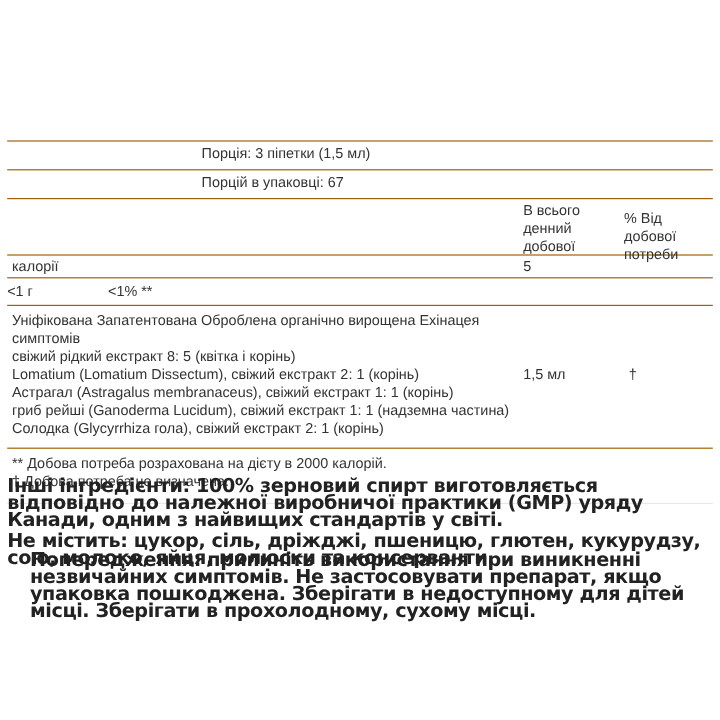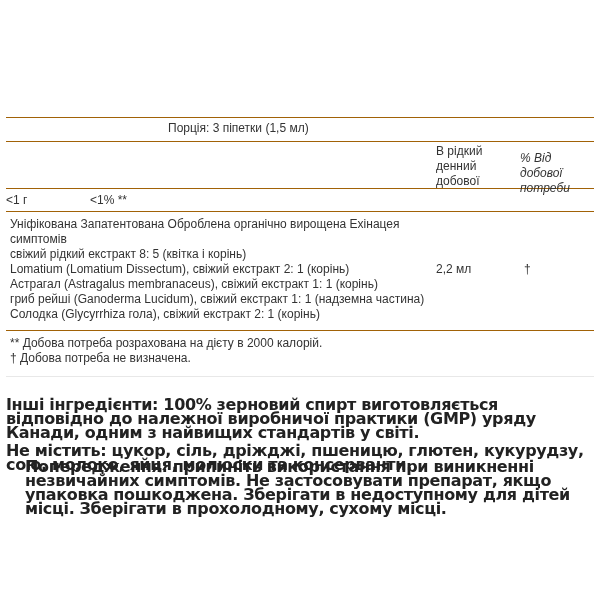--- a/index.html
+++ b/index.html
@@ -6,21 +6,21 @@
     body { width: 600px; height: 600px; position: relative; overflow: hidden;
            font-family: "Liberation Sans", sans-serif; color: #333333; }
     .wrap { position: absolute; left: 6px; top: 117px; width: 588px; }
     .row { border-top: 1px solid #a16207; display: flex; font-size: 12px; line-height: 15px; justify-content: flex-end; }
     .c1 { padding-left: 4px; flex: 0 0 426px; }
     .c2 { flex: 0 0 84px; }
     .c3 { flex: 1; }
     .pad-simple { padding-top: 3px; padding-bottom: 5px; }
     .hdr { height: 46px; }
     .hdr .c2 { padding-top: 2px; }
-    .hdr .c3 { padding-top: 9px; font-style: italic; }
+    .hdr .c3 { padding-top: 9px; }
     .r-cal { height: 18px; padding-top: 0; }
     .r-cal > div { padding-top: 2px; }
     .r-carb { height: 22px; }
     .r-carb > div { padding-top: 4px; }
     .r-ingr { padding-top: 5px; padding-bottom: 8px; }
     .r-ingr .c2, .r-ingr .c3 { display: flex; align-items: center; }
     .r-ingr .c3 { padding-left: 4px; }
     .foot { padding-top: 5px; padding-bottom: 10px; display: block; padding-left: 4px; }
     .foot div { line-height: 15px; }
     .last { border-top: 1px solid #e8e8e8; height: 0; }
@@ -30,46 +30,54 @@
     .p2 { top: 444px; }
     .p3 { top: 460px; margin-left: 19px; }
   </style>
 </head>
 <body>
 
 <div class="wrap">
   <div class="row pad-simple">
     <div class="c1">Порція: 3 піпетки (1,5 мл)</div>
   </div>
+  <div class="row pad-simple">
+    <div class="c1">Порцій в упаковці: 67</div>
+  </div>
   <div class="row hdr">
     <div class="c1"></div>
     <div class="c2">
-      <div>В рідкий</div>
+      <div>В всього</div>
       <div>денний</div>
       <div>добової</div>
     </div>
     <div class="c3">
       <div>% Від добової</div>
       <div>потреби</div>
     </div>
+  </div>
+  <div class="row r-cal">
+    <div class="c1">калорії</div>
+    <div class="c2">5</div>
+    <div class="c3"></div>
   </div>
   <div class="row r-carb">
     <div class="c2">&lt;1 г</div>
     <div class="c3">&lt;1% **</div>
   </div>
   <div class="row r-ingr">
     <div class="c1">
       <div>Уніфікована Запатентована Оброблена органічно вирощена Ехінацея симптомів</div>
       <div>свіжий рідкий екстракт 8: 5 (квітка і корінь)</div>
       <div>Lomatium (Lomatium Dissectum), свіжий екстракт 2: 1 (корінь)</div>
       <div>Астрагал (Astragalus membranaceus), свіжий екстракт 1: 1 (корінь)</div>
       <div>гриб рейші (Ganoderma Lucidum), свіжий екстракт 1: 1 (надземна частина)</div>
       <div>Солодка (Glycyrrhiza гола), свіжий екстракт 2: 1 (корінь)</div>
     </div>
-    <div class="c2">2,2 мл</div>
+    <div class="c2">1,5 мл</div>
     <div class="c3">†</div>
   </div>
   <div class="row foot">
     <div>** Добова потреба розрахована на дієту в 2000 калорій.</div>
     <div>† Добова потреба не визначена.</div>
   </div>
   <div class="last"></div>
 </div>
 
 <div class="para p1">Інші інгредієнти: 100% зерновий спирт виготовляється відповідно до належної виробничої практики (GMP) уряду Канади, одним з найвищих стандартів у світі.</div>

